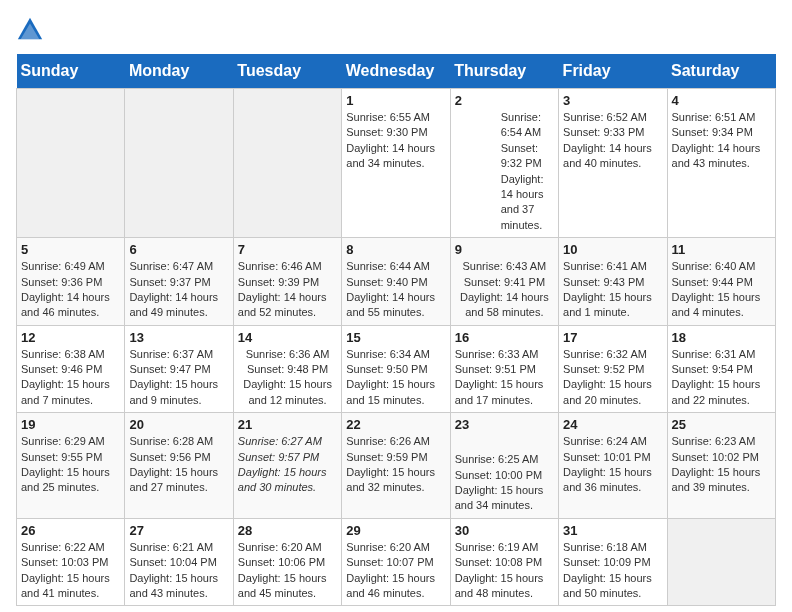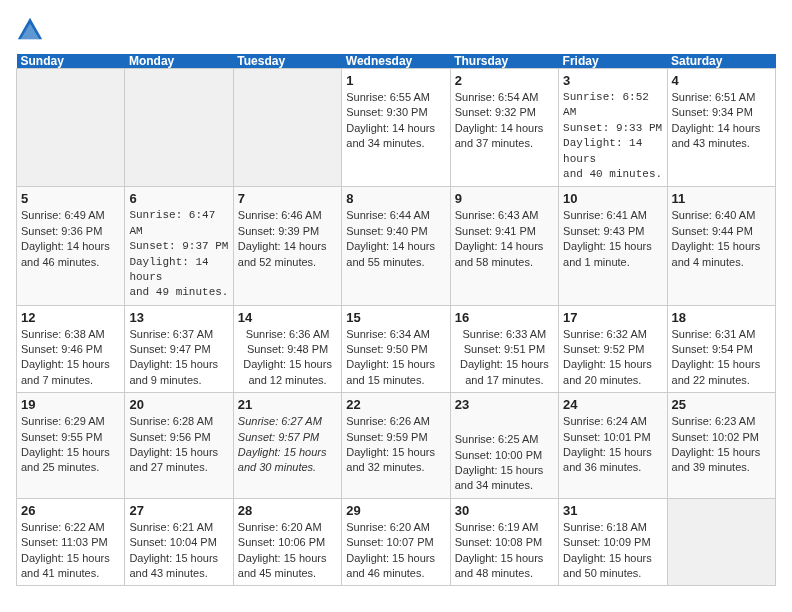--- a/index.html
+++ b/index.html
@@ -48,23 +48,23 @@
       color: #555;
     }
     table {
       width: 100%;
       border-collapse: collapse;
       font-size: 11px;
     }
     thead tr th {
       background-color: #1a6bbf;
       color: #fff;
-      padding: 0 4px;
+      padding: 8px 4px;
       text-align: left;
-      font-size: 12px;
+      font-size: 16px;
       font-weight: bold;
     }
     tbody tr td {
       border: 1px solid #ccc;
       vertical-align: top;
       padding: 4px;
       width: calc(100% / 7);
       min-height: 80px;
       background: #fff;
     }
@@ -124,28 +124,28 @@
         <td class="empty-cell"></td>
         <td>
           <div class="day-number">1</div>
           <div class="day-info" style="white-space: pre-line;">Sunrise: 6:55 AM
 Sunset: 9:30 PM
 Daylight: 14 hours
 and 34 minutes.</div>
         </td>
         <td>
           <div class="day-number">2</div>
-          <div class="day-info" style="white-space: pre-line;">Sunrise: 6:54 AM
+          <div class="day-info" style="white-space: pre-line; margin-left: 46px;">Sunrise: 6:54 AM
 Sunset: 9:32 PM
 Daylight: 14 hours
 and 37 minutes.</div>
         </td>
         <td>
           <div class="day-number">3</div>
-          <div class="day-info" style="white-space: pre-line; font-family: Liberation Mono, monospace;">Sunrise: 6:52 AM
+          <div class="day-info" style="white-space: pre-line;">Sunrise: 6:52 AM
 Sunset: 9:33 PM
 Daylight: 14 hours
 and 40 minutes.</div>
         </td>
         <td>
           <div class="day-number">4</div>
           <div class="day-info" style="white-space: pre-line;">Sunrise: 6:51 AM
 Sunset: 9:34 PM
 Daylight: 14 hours
 and 43 minutes.</div>
@@ -154,42 +154,42 @@
       <tr>
         <td>
           <div class="day-number">5</div>
           <div class="day-info" style="white-space: pre-line;">Sunrise: 6:49 AM
 Sunset: 9:36 PM
 Daylight: 14 hours
 and 46 minutes.</div>
         </td>
         <td>
           <div class="day-number">6</div>
-          <div class="day-info" style="white-space: pre-line; font-family: Liberation Mono, monospace;">Sunrise: 6:47 AM
+          <div class="day-info" style="white-space: pre-line;">Sunrise: 6:47 AM
 Sunset: 9:37 PM
 Daylight: 14 hours
 and 49 minutes.</div>
         </td>
         <td>
           <div class="day-number">7</div>
           <div class="day-info" style="white-space: pre-line;">Sunrise: 6:46 AM
 Sunset: 9:39 PM
 Daylight: 14 hours
 and 52 minutes.</div>
         </td>
         <td>
           <div class="day-number">8</div>
           <div class="day-info" style="white-space: pre-line;">Sunrise: 6:44 AM
 Sunset: 9:40 PM
 Daylight: 14 hours
 and 55 minutes.</div>
         </td>
         <td>
           <div class="day-number">9</div>
-          <div class="day-info" style="white-space: pre-line;">Sunrise: 6:43 AM
+          <div class="day-info" style="white-space: pre-line; text-align: center;">Sunrise: 6:43 AM
 Sunset: 9:41 PM
 Daylight: 14 hours
 and 58 minutes.</div>
         </td>
         <td>
           <div class="day-number">10</div>
           <div class="day-info" style="white-space: pre-line;">Sunrise: 6:41 AM
 Sunset: 9:43 PM
 Daylight: 15 hours
 and 1 minute.</div>
@@ -226,21 +226,21 @@
         </td>
         <td>
           <div class="day-number">15</div>
           <div class="day-info" style="white-space: pre-line;">Sunrise: 6:34 AM
 Sunset: 9:50 PM
 Daylight: 15 hours
 and 15 minutes.</div>
         </td>
         <td>
           <div class="day-number">16</div>
-          <div class="day-info" style="white-space: pre-line; text-align: center;">Sunrise: 6:33 AM
+          <div class="day-info" style="white-space: pre-line;">Sunrise: 6:33 AM
 Sunset: 9:51 PM
 Daylight: 15 hours
 and 17 minutes.</div>
         </td>
         <td>
           <div class="day-number">17</div>
           <div class="day-info" style="white-space: pre-line;">Sunrise: 6:32 AM
 Sunset: 9:52 PM
 Daylight: 15 hours
 and 20 minutes.</div>
@@ -301,21 +301,21 @@
           <div class="day-info" style="white-space: pre-line;">Sunrise: 6:23 AM
 Sunset: 10:02 PM
 Daylight: 15 hours
 and 39 minutes.</div>
         </td>
       </tr>
       <tr>
         <td>
           <div class="day-number">26</div>
           <div class="day-info" style="white-space: pre-line;">Sunrise: 6:22 AM
-Sunset: 11:03 PM
+Sunset: 10:03 PM
 Daylight: 15 hours
 and 41 minutes.</div>
         </td>
         <td>
           <div class="day-number">27</div>
           <div class="day-info" style="white-space: pre-line;">Sunrise: 6:21 AM
 Sunset: 10:04 PM
 Daylight: 15 hours
 and 43 minutes.</div>
         </td>

